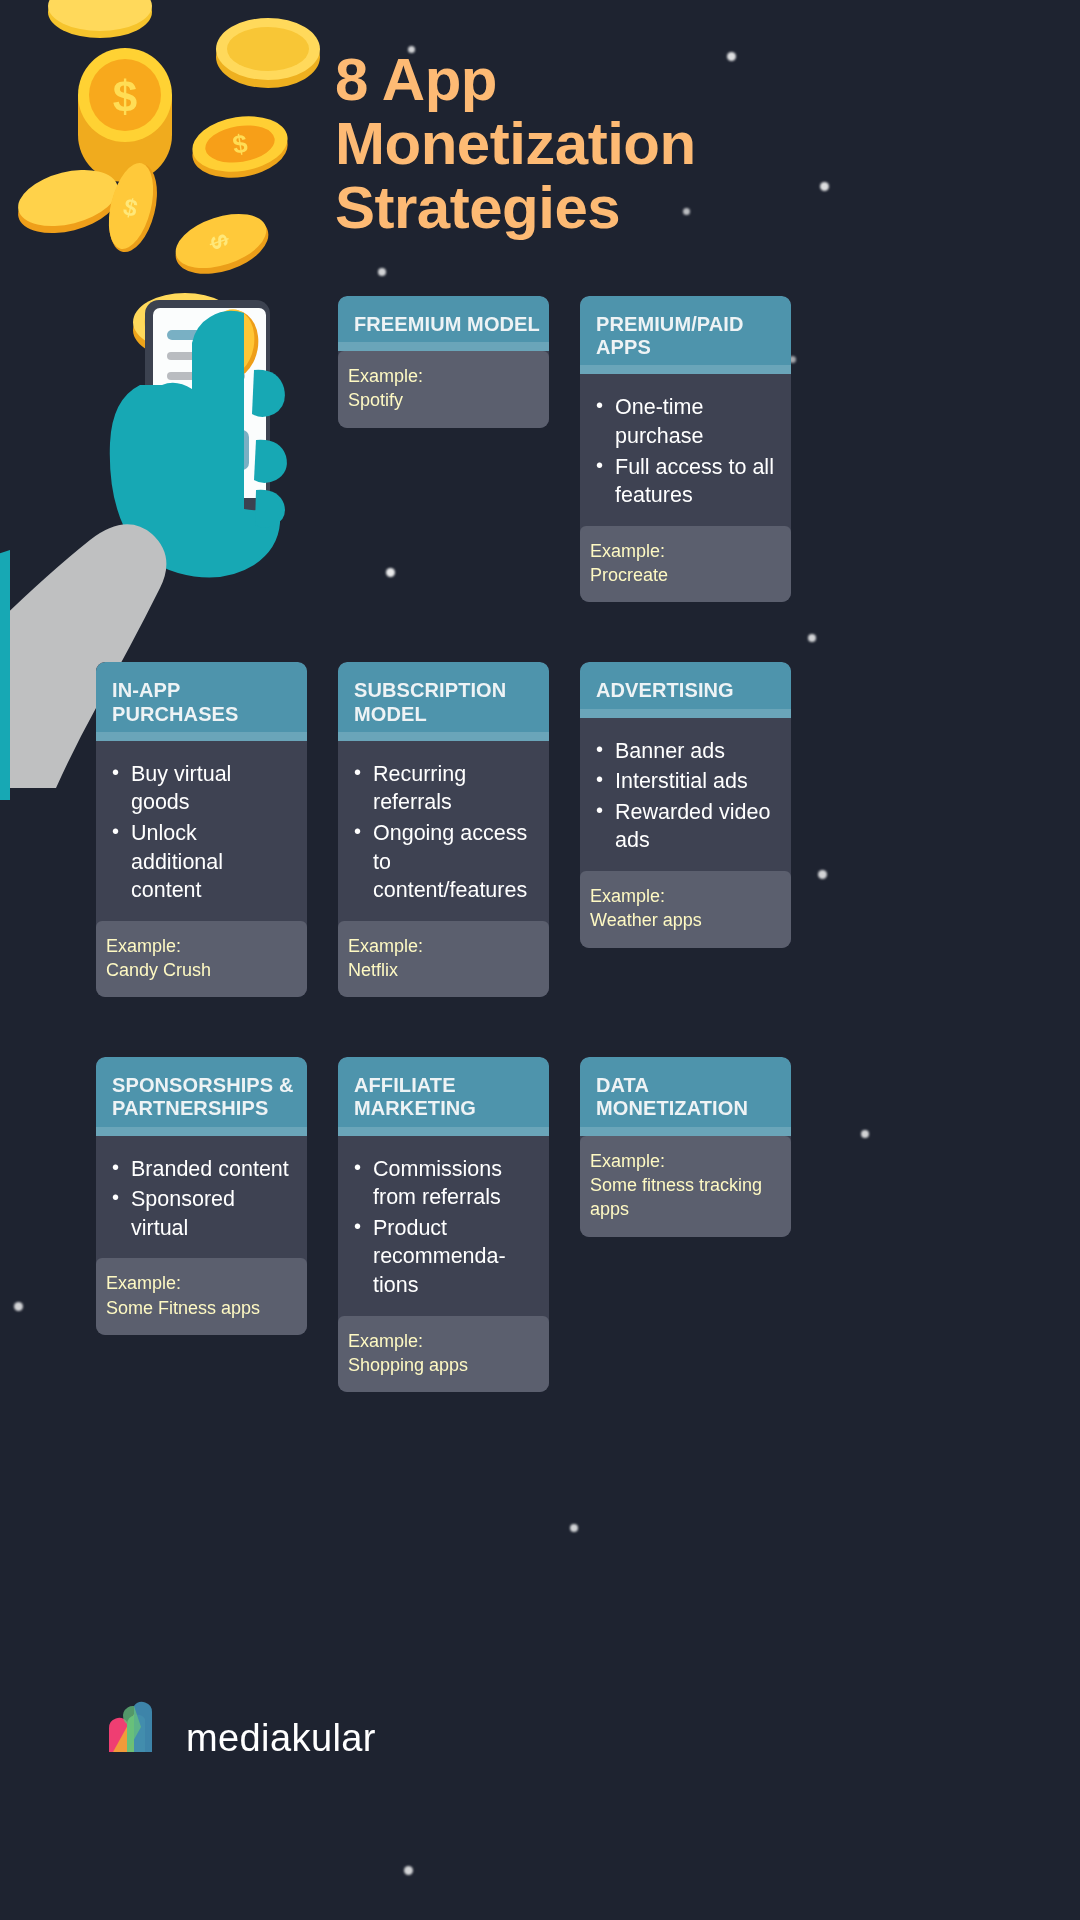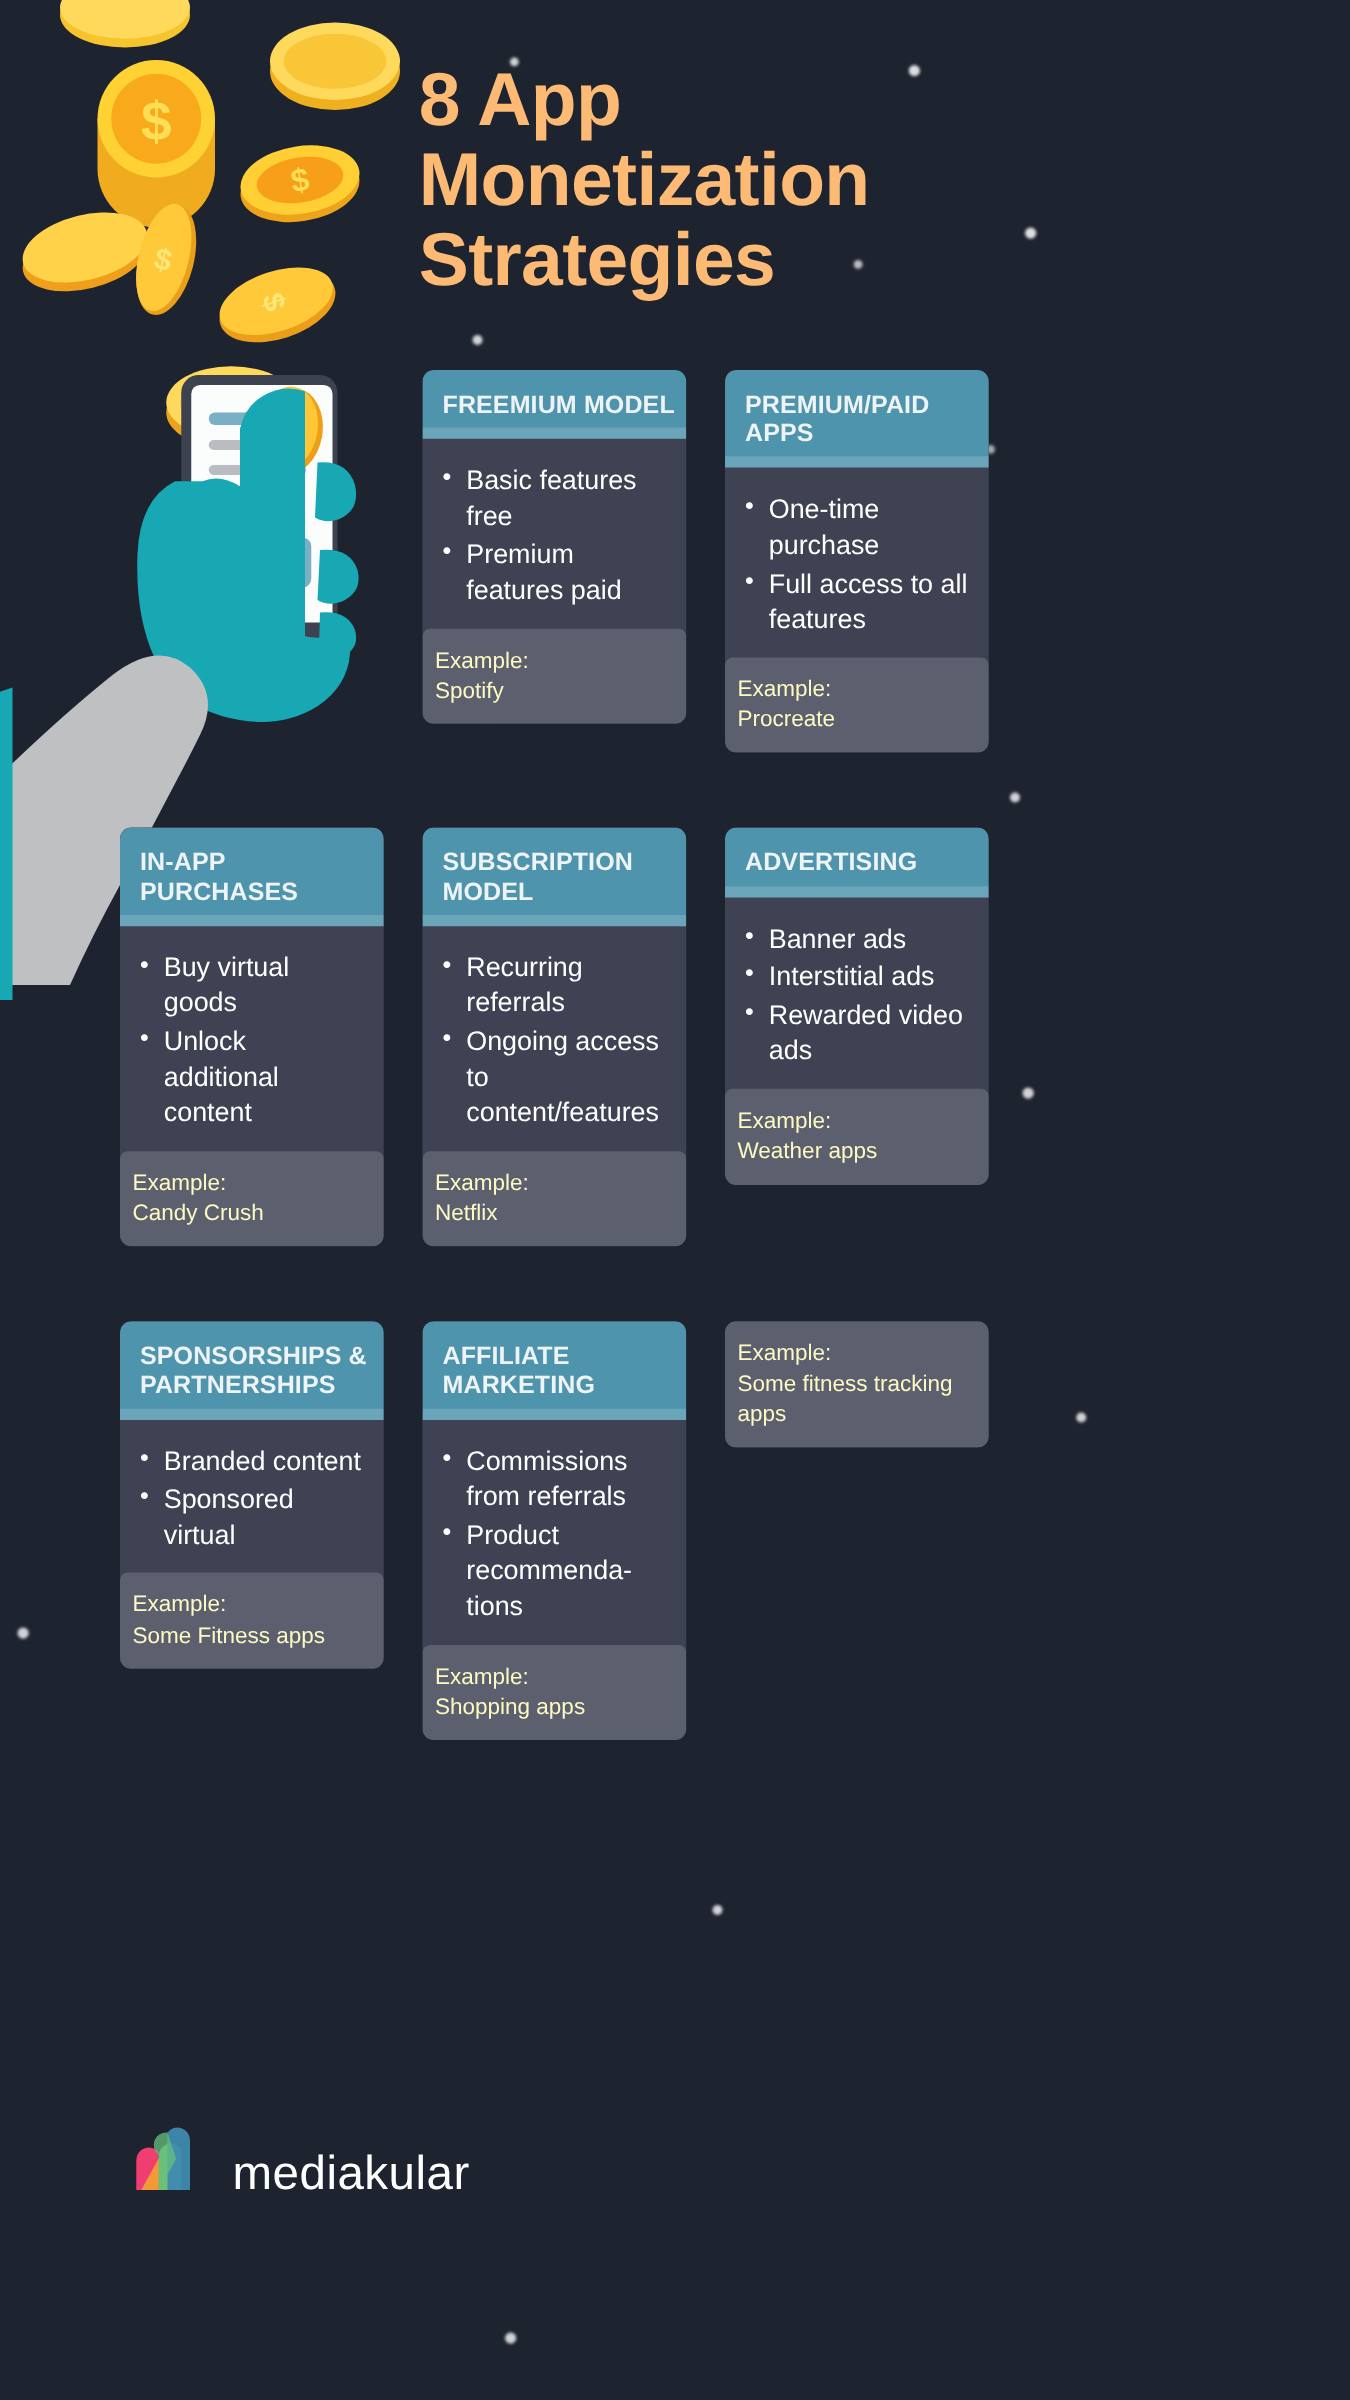--- a/index.html
+++ b/index.html
@@ -186,26 +186,20 @@
 <div class="grid">
 
   <div class="row">
     <div class="slot empty"></div>
 
     <div class="slot">
       <div class="card">
         <div class="card-head">
           <h3>FREEMIUM MODEL</h3>
         </div>
-        <div class="card-body">
-          <ul>
-            <li>Basic features free</li>
-            <li>Premium features paid</li>
-          </ul>
-        </div>
         <div class="card-example">
           <span class="ex-label">Example:</span>
           <span class="ex-value">Spotify</span>
         </div>
       </div>
     </div>
 
     <div class="slot">
       <div class="card">
         <div class="card-head">
@@ -314,20 +308,23 @@
         </div>
         <div class="card-example">
           <span class="ex-label">Example:</span>
           <span class="ex-value">Shopping apps</span>
         </div>
       </div>
     </div>
 
     <div class="slot">
       <div class="card">
+        <div class="card-head">
+          <h3>DATA MONETIZATION</h3>
+        </div>
         <div class="card-example">
           <span class="ex-label">Example:</span>
           <span class="ex-value">Some fitness tracking apps</span>
         </div>
       </div>
     </div>
   </div>
 </div>
 
 <div class="logo-wrap">

